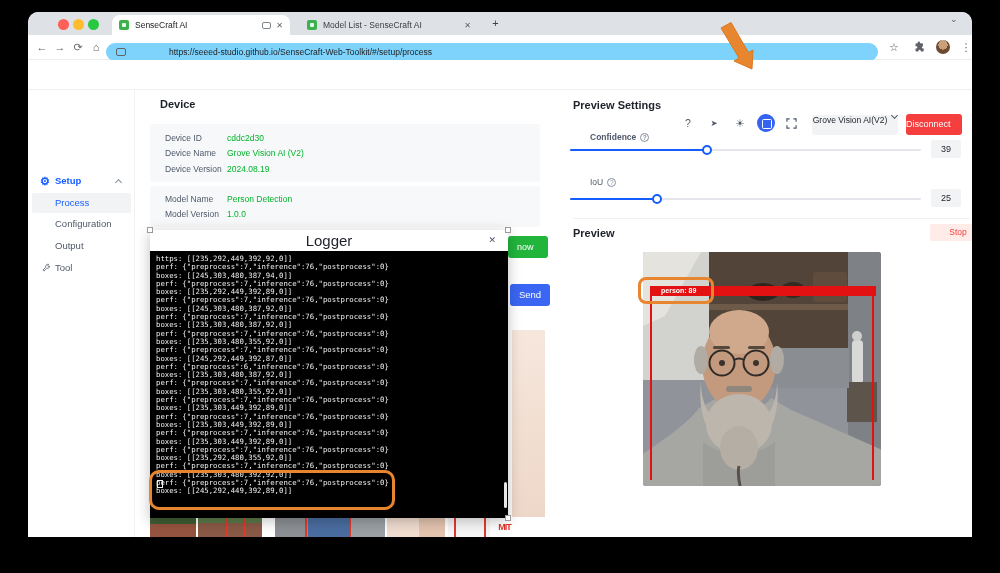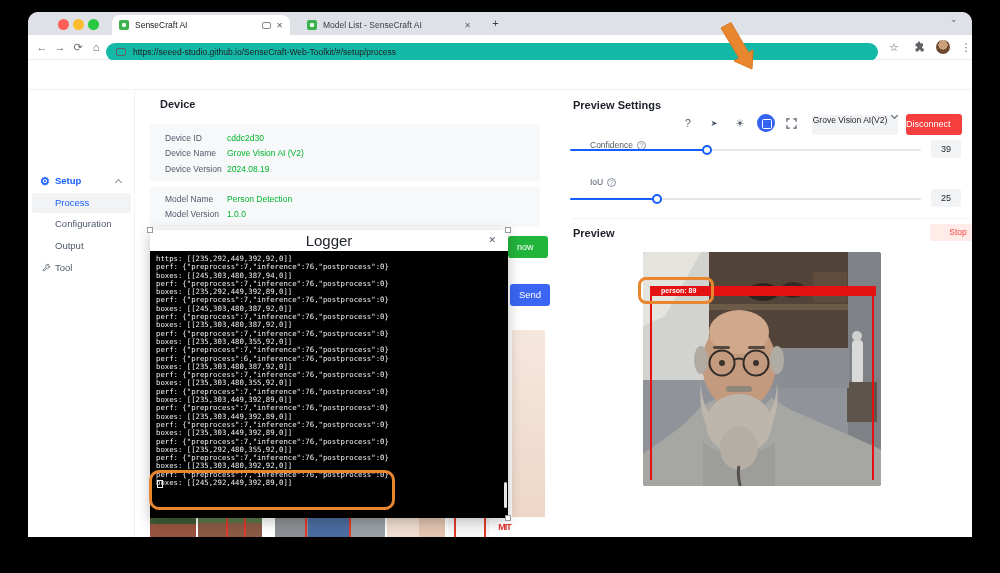--- a/index.html
+++ b/index.html
@@ -30,21 +30,21 @@
   #newtab { position:absolute; left:460px; top:4px; width:15px; height:15px; text-align:center;
             line-height:15px; font-size:11px; color:#3c4043; }
   #tabs-chevron { position:absolute; left:922px; top:2px; font-size:9px; color:#5f6368; }
 
   
   #navbar { position:absolute; left:0; top:23px; width:944px; height:25px; background:#fff;
             border-bottom:1px solid #ebedef; }
   .nav-ic { position:absolute; top:4px; font-size:11px; color:#5f6368; width:16px; height:16px;
             text-align:center; line-height:16px; }
   #urlpill { position:absolute; left:78px; top:8px; width:772px; height:18px;
-             background:#14b8a6; border-radius:9px; display:flex; align-items:center; padding:0 10px; }
+             background:#7dd3fc; border-radius:9px; display:flex; align-items:center; padding:0 10px;gap:36px; }
   #site-info { width:10px; height:8px; border:1px solid #5f6368; border-radius:2px; margin-right:7px; flex:none; }
   #urltext { font-size:8.5px; color:#202124; white-space:nowrap; }
   #avatar { position:absolute; left:908px; top:5px; width:14px; height:14px; border-radius:50%;
             background:radial-gradient(circle at 50% 35%, #c9a07a 0 40%, #6e4a33 41% 100%); }
 
   
   #appheader { position:absolute; left:0; top:48px; width:944px; height:30px; background:#fff;
                border-bottom:1px solid #f0f1f2; }
   #logo { position:absolute; left:10px; top:53px; width:20px; height:20px; border-radius:50%;
           background:#3eb24a; }
@@ -107,21 +107,21 @@
   #th3 { left:247px; width:110px; background:linear-gradient(90deg,#8c9094 0 30%, #4a6da0 30% 68%, #9aa0a4 68% 100%); }
   #th4 { left:359px; width:58px; background:linear-gradient(90deg,#f0ddd0 0 55%, #e3c4b0 55% 100%); }
   #th5 { left:420px; width:42px; background:#f6f6f6; }
   #thmit { left:464px; width:25px; background:#fff; color:#e0342c; font-weight:700; font-size:9px;
            text-align:center; line-height:20px; letter-spacing:-1px; }
   .redline { position:absolute; top:0; width:2px; height:20px; background:#e03a2a; }
 
   
   #ps-title { left:545px; top:87px; }
   .ctl-label { position:absolute; font-size:8.5px; color:#4e5969; display:flex; align-items:center; gap:4px; }
-  #conf-label { left:562px; top:128px; }
+  #conf-label { left:562px; top:120px;font-weight:bold; }
   #iou-label { left:562px; top:165px; }
   .qicon { width:9px; height:9px; border:1px solid #86909c; border-radius:50%; font-size:6.5px;
            color:#86909c; text-align:center; line-height:8px; }
   .track { position:absolute; left:542px; width:351px; height:2px; background:#e5e6eb; border-radius:1px; }
   #track1 { top:137px; } #track2 { top:186px; }
   .fill { position:absolute; left:0; top:0; height:2px; background:#165dff; border-radius:1px; }
   #fill1 { width:137px; } #fill2 { width:87px; }
   .handle { position:absolute; width:10px; height:10px; border-radius:50%; background:#fff;
             border:2px solid #165dff; }
   #handle1 { left:674px; top:133px; } #handle2 { left:624px; top:182px; }
@@ -375,20 +375,21 @@
           <div class="term-line">boxes: [[245,303,480,387,94,0]]</div>
           <div class="term-line">perf: {"preprocess":7,"inference":76,"postprocess":0}</div>
           <div class="term-line">boxes: [[235,292,449,392,89,0]]</div>
           <div class="term-line">perf: {"preprocess":7,"inference":76,"postprocess":0}</div>
           <div class="term-line">boxes: [[245,303,480,387,92,0]]</div>
           <div class="term-line">perf: {"preprocess":7,"inference":76,"postprocess":0}</div>
           <div class="term-line">boxes: [[235,303,480,387,92,0]]</div>
           <div class="term-line">perf: {"preprocess":7,"inference":76,"postprocess":0}</div>
           <div class="term-line">boxes: [[235,303,480,355,92,0]]</div>
           <div class="term-line">perf: {"preprocess":7,"inference":76,"postprocess":0}</div>
+          <div class="term-line">boxes: [[245,292,449,392,87,0]]</div>
           <div class="term-line">perf: {"preprocess":6,"inference":76,"postprocess":0}</div>
           <div class="term-line">boxes: [[235,303,480,387,92,0]]</div>
           <div class="term-line">perf: {"preprocess":7,"inference":76,"postprocess":0}</div>
           <div class="term-line">boxes: [[235,303,480,355,92,0]]</div>
           <div class="term-line">perf: {"preprocess":7,"inference":76,"postprocess":0}</div>
           <div class="term-line">boxes: [[235,303,449,392,89,0]]</div>
           <div class="term-line">perf: {"preprocess":7,"inference":76,"postprocess":0}</div>
           <div class="term-line">boxes: [[235,303,449,392,89,0]]</div>
           <div class="term-line">perf: {"preprocess":7,"inference":76,"postprocess":0}</div>
           <div class="term-line">boxes: [[235,303,449,392,89,0]]</div>

